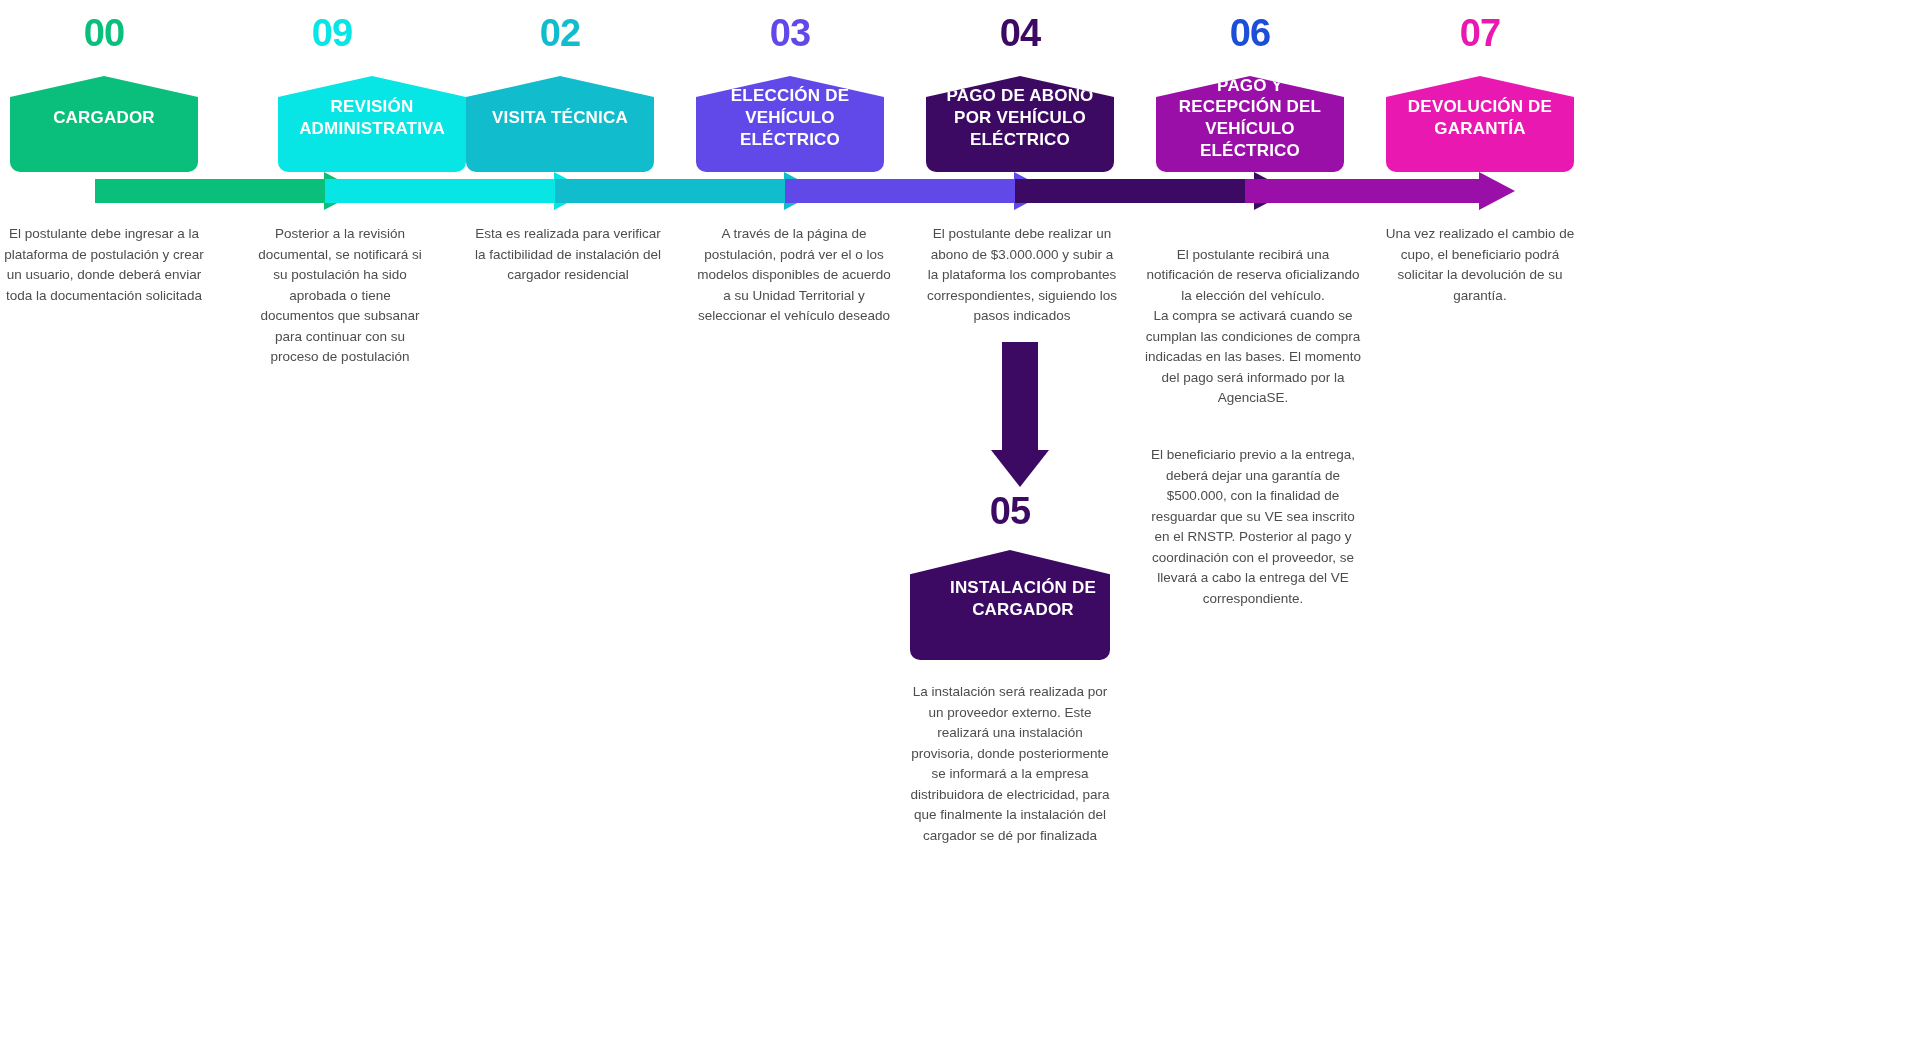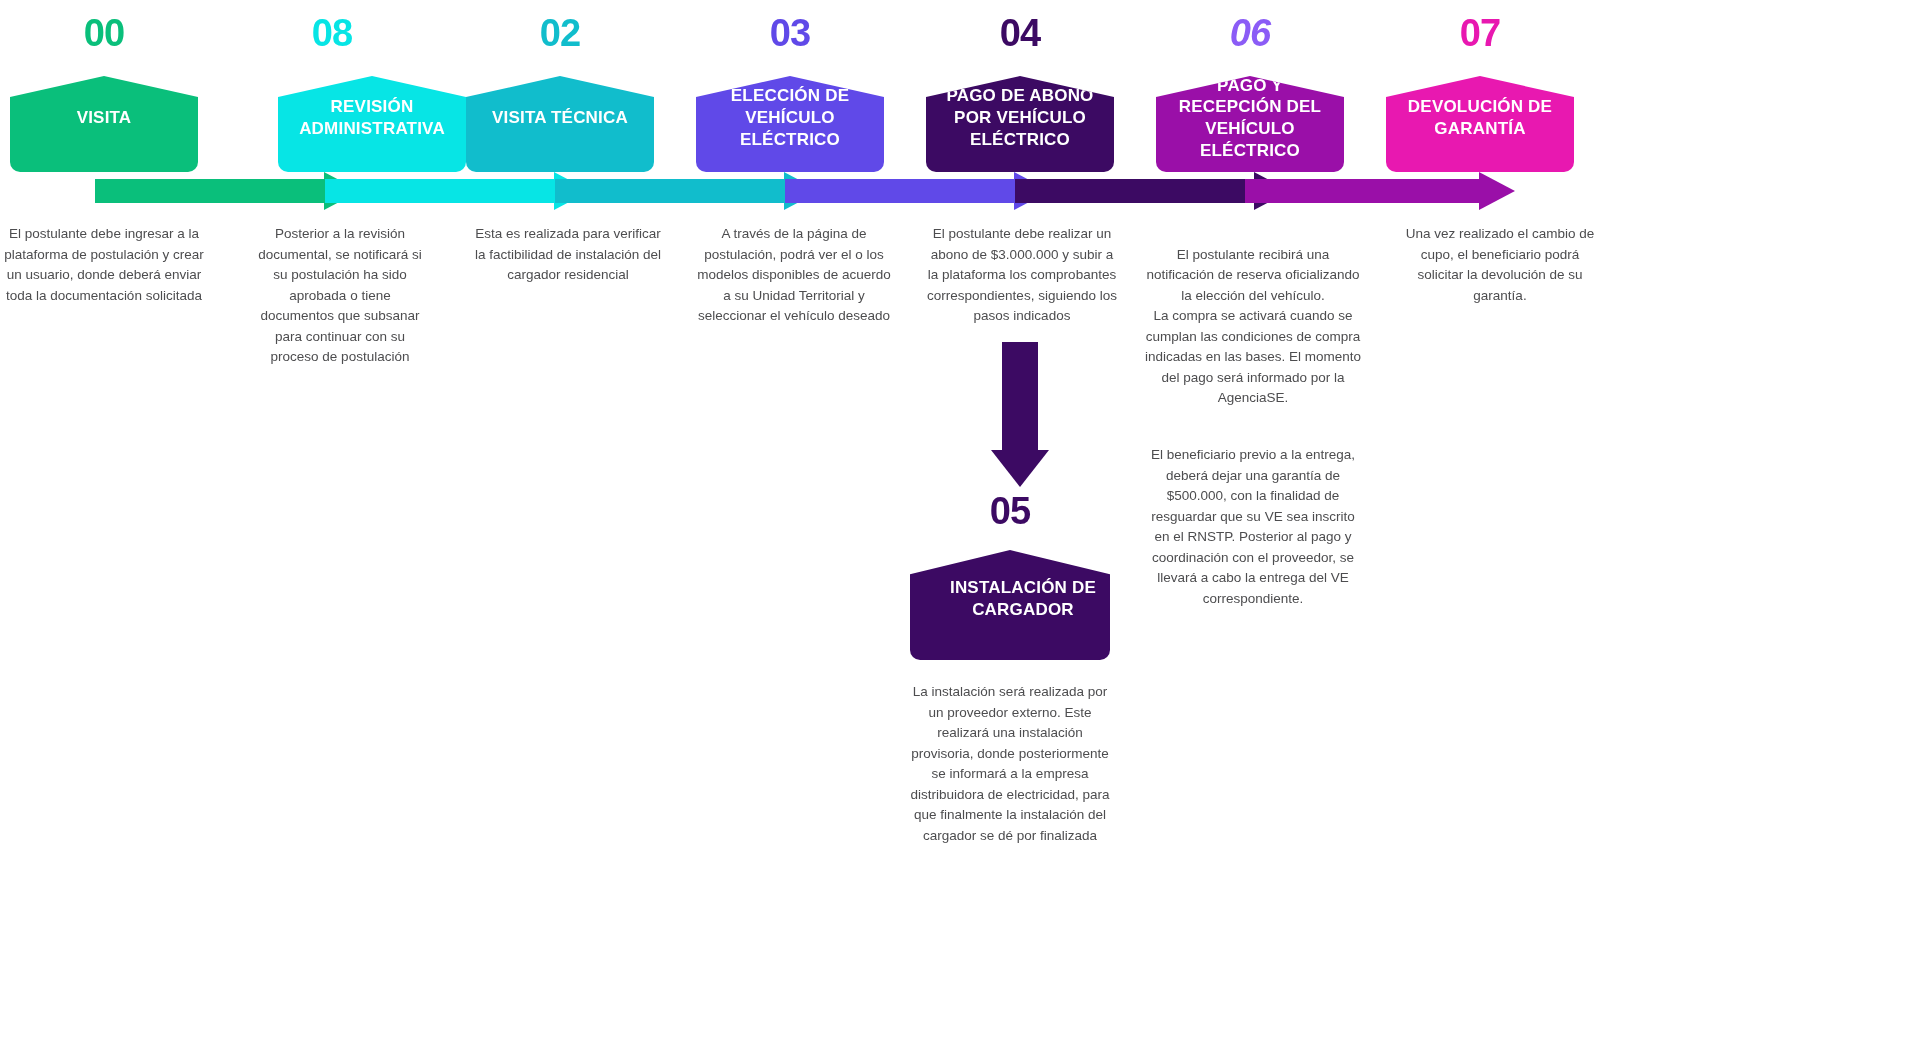--- a/index.html
+++ b/index.html
@@ -142,26 +142,26 @@
     <div class="shaft" style="background:#3C0A63;"></div>
     <div class="head" style="background:#3C0A63;"></div>
   </div>
   <div class="arrow" style="left:1245px; width:270px;">
     <div class="shaft" style="background:#9A0FA8;"></div>
     <div class="head" style="background:#9A0FA8;"></div>
   </div>
 
   <div class="step" style="left:10px; width:188px;">
     <div class="step-number" style="color:#0ABF7B;">00</div>
-    <div class="step-banner" style="background:#0ABF7B;">VISITA</div>
+    <div class="step-banner" style="background:#0ABF7B;">CARGADOR</div>
     <div class="step-body" style="left:-6px; width:200px;">El postulante debe ingresar a la plataforma de postulación y crear un usuario, donde deberá enviar toda la documentación solicitada</div>
   </div>
 
   <div class="step" style="left:238px; width:188px;">
-    <div class="step-number" style="color:#07E5E5;">08</div>
+    <div class="step-number" style="color:#07E5E5;">09</div>
     <div class="step-banner" style="background:#07E5E5;margin-left:40px;">REVISIÓN ADMINISTRATIVA</div>
     <div class="step-body" style="left:16px; width:172px;">Posterior a la revisión documental, se notificará si su postulación ha sido aprobada o tiene documentos que subsanar para continuar con su proceso de postulación</div>
   </div>
 
   <div class="step" style="left:466px; width:188px;">
     <div class="step-number" style="color:#11BDCC;">02</div>
     <div class="step-banner" style="background:#11BDCC;">VISITA TÉCNICA</div>
     <div class="step-body" style="left:6px; width:192px;">Esta es realizada para verificar la factibilidad de instalación del cargador residencial</div>
   </div>
 
@@ -171,33 +171,33 @@
     <div class="step-body" style="left:-2px; width:200px;">A través de la página de postulación, podrá ver el o los modelos disponibles de acuerdo a su Unidad Territorial y seleccionar el vehículo deseado</div>
   </div>
 
   <div class="step" style="left:926px; width:188px;">
     <div class="step-number" style="color:#3C0A63;">04</div>
     <div class="step-banner" style="background:#3C0A63;">PAGO DE ABONO POR VEHÍCULO ELÉCTRICO</div>
     <div class="step-body" style="left:-2px; width:196px;">El postulante debe realizar un abono de $3.000.000 y subir a la plataforma los comprobantes correspondientes, siguiendo los pasos indicados</div>
   </div>
 
   <div class="step" style="left:1156px; width:188px;">
-    <div class="step-number" style="color:#8b5cf6;font-style:italic;">06</div>
+    <div class="step-number" style="color:#1d4ed8;">06</div>
     <div class="step-banner" style="background:#9A0FA8;">PAGO Y RECEPCIÓN DEL VEHÍCULO ELÉCTRICO</div>
     <div class="step-body" style="left:-12px; width:218px;">
       <div class="para">El postulante recibirá una notificación de reserva oficializando la elección del vehículo.
 La compra se activará cuando se cumplan las condiciones de compra indicadas en las bases. El momento del pago será informado por la AgenciaSE.</div>
       <div class="para">El beneficiario previo a la entrega, deberá dejar una garantía de $500.000, con la finalidad de resguardar que su VE sea inscrito en el RNSTP. Posterior al pago y coordinación con el proveedor, se llevará a cabo la entrega del VE correspondiente.</div>
     </div>
   </div>
 
   <div class="step" style="left:1386px; width:188px;">
     <div class="step-number" style="color:#E818B0;">07</div>
     <div class="step-banner" style="background:#E818B0;">DEVOLUCIÓN DE GARANTÍA</div>
-    <div class="step-body" style="left:-2px; width:192px;margin-left:20px;">Una vez realizado el cambio de cupo, el beneficiario podrá solicitar la devolución de su garantía.</div>
+    <div class="step-body" style="left:-2px; width:192px;">Una vez realizado el cambio de cupo, el beneficiario podrá solicitar la devolución de su garantía.</div>
   </div>
 
 </div>
 
 <div id="branch-arrow">
   <div class="v-shaft" style="background:#3C0A63;"></div>
   <div class="v-head" style="background:#3C0A63;"></div>
 </div>
 
 <div id="step-05">

